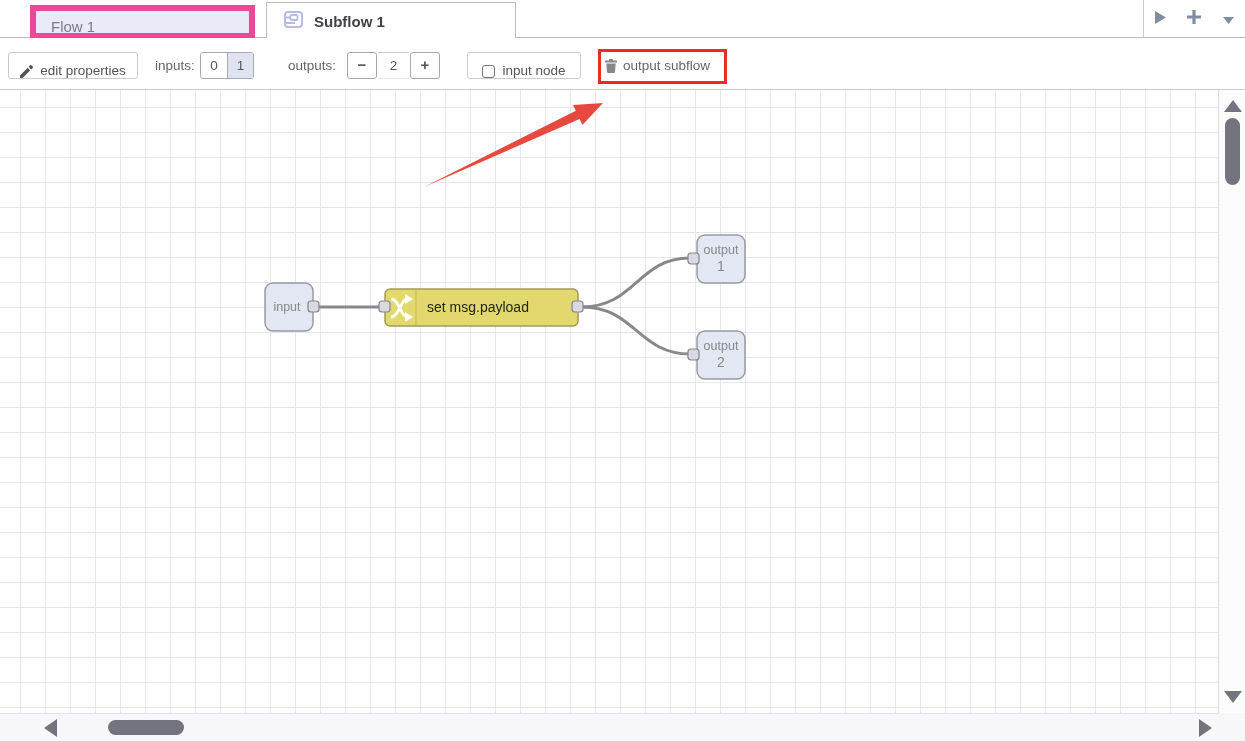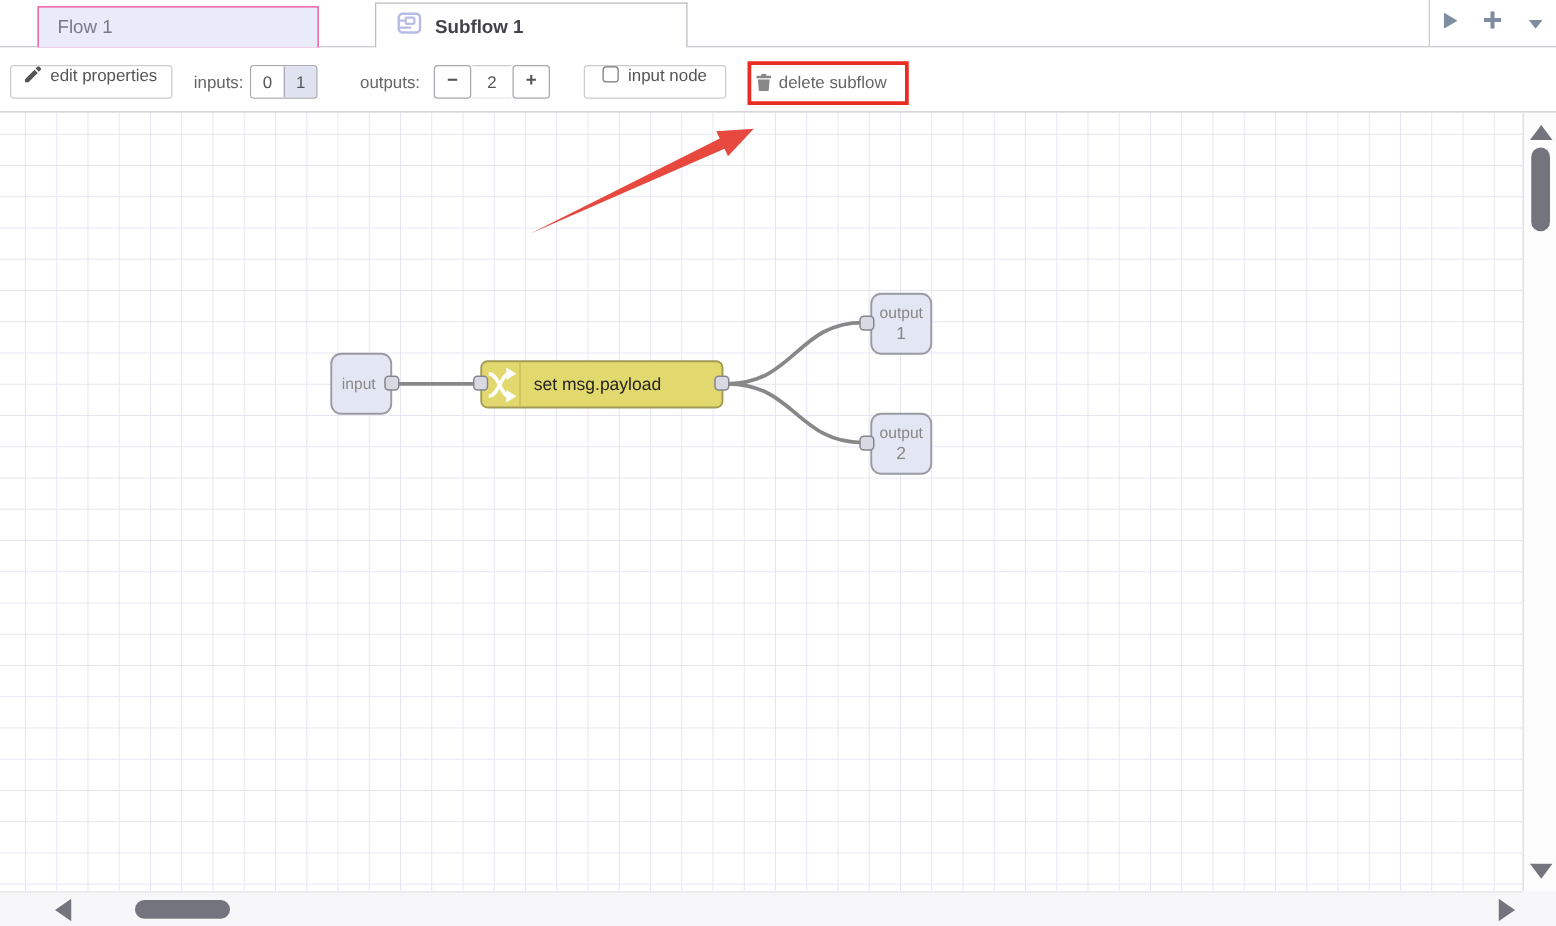--- a/index.html
+++ b/index.html
@@ -4,38 +4,38 @@
 <style>
   * { margin:0; padding:0; box-sizing:border-box; }
   html,body { width:1245px; height:741px; overflow:hidden; background:#fff;
               font-family:"Liberation Sans", sans-serif; position:relative; }
 
   
   .tabbar { position:absolute; left:0; top:0; width:1245px; height:38px;
             background:#fff; border-bottom:1px solid #bbbbc4; z-index:4; }
   .tab { position:absolute; font-size:15px; }
   .tab-inactive { left:30px; top:5px; width:225px; height:34px; background:#e9ecf8;
-                  border:1px solid #ec4899; color:#7a7a88; line-height:31px;
+                  border:6px solid #ec4899; color:#7a7a88; line-height:31px;
                   padding-left:15px; z-index:1; }
   .tab-active { left:266px; top:2px; width:250px; height:37px; background:#fff;
                 border:1px solid #bbbbc4; border-bottom:none; color:#42424a;
                 font-weight:bold; display:flex; align-items:center;
-                padding-left:14px; z-index:2;margin-left:34px; }
+                padding-left:14px; z-index:2; }
   .tab-active .sf-icon { margin-right:9px; flex:0 0 auto; }
   .tabbar-controls { position:absolute; right:0; top:0; height:37px; width:102px;
                      border-left:1px solid #ccccd4; display:flex;
                      align-items:center; justify-content:space-around; }
   .tb-btn { width:28px; height:28px; display:flex; align-items:center; justify-content:center; }
 
   
   .toolbar { position:absolute; left:0; top:38px; width:1245px; height:52px;
              background:#fff; border-bottom:1px solid #c9c9d0; z-index:4;
              font-size:13.5px; color:#555; }
   .btn { position:absolute; top:14px; height:27px; border:1px solid #ccc;
-         border-radius:3px; background:#fff; display:flex; align-items:flex-start;
+         border-radius:3px; background:#fff; display:flex; align-items:flex-end;
          justify-content:center; color:#555; }
   #edit-btn { left:8px; width:130px; }
   #edit-btn svg { margin-right:7px; }
   .lbl { position:absolute; top:14px; height:27px; line-height:27px; color:#666; }
   #inputs-lbl { left:155px; }
   #outputs-lbl { left:288px;text-align:center; }
   .seg { position:absolute; left:200px; top:14px; height:27px; display:flex;
          border:1px solid #a8a8b0; border-radius:3px; overflow:hidden; background:#fff; }
   .seg-opt { width:26px; text-align:center; line-height:25px; color:#555; background:#fff; }
   .seg-opt.sel { background:#dfe2f1; border-left:1px solid #a8a8b0; }
@@ -155,21 +155,21 @@
     <span class="checkbox"></span>
     <span>input node</span>
   </div>
 
   <div id="delete-btn">
     <svg width="12" height="14" viewBox="0 0 12 14">
       <rect x="4" y="0" width="4" height="2" rx="0.5" fill="#888"></rect>
       <rect x="0" y="1.5" width="12" height="2" rx="0.6" fill="#888"></rect>
       <path fill="#888" d="M1.3 4.6 H10.7 L10 13 a1.1 1.1 0 0 1 -1.1 1 H3.1 a1.1 1.1 0 0 1 -1.1 -1 Z"></path>
     </svg>
-    <span>delete subflow</span>
+    <span>output subflow</span>
   </div>
   <div class="annotation-box"></div>
 </div>
 
 <div class="canvas">
   <svg width="1218" height="623" viewBox="0 0 1218 623">
 
     <polygon points="603,13 582.4,34.9 579.6,29.0 424,97 575.8,20.8 573.0,14.9" fill="#e7493f"></polygon>
 
     <path d="M317 217 H381" fill="none" stroke="#888888" stroke-width="3" stroke-linecap="round"></path>

